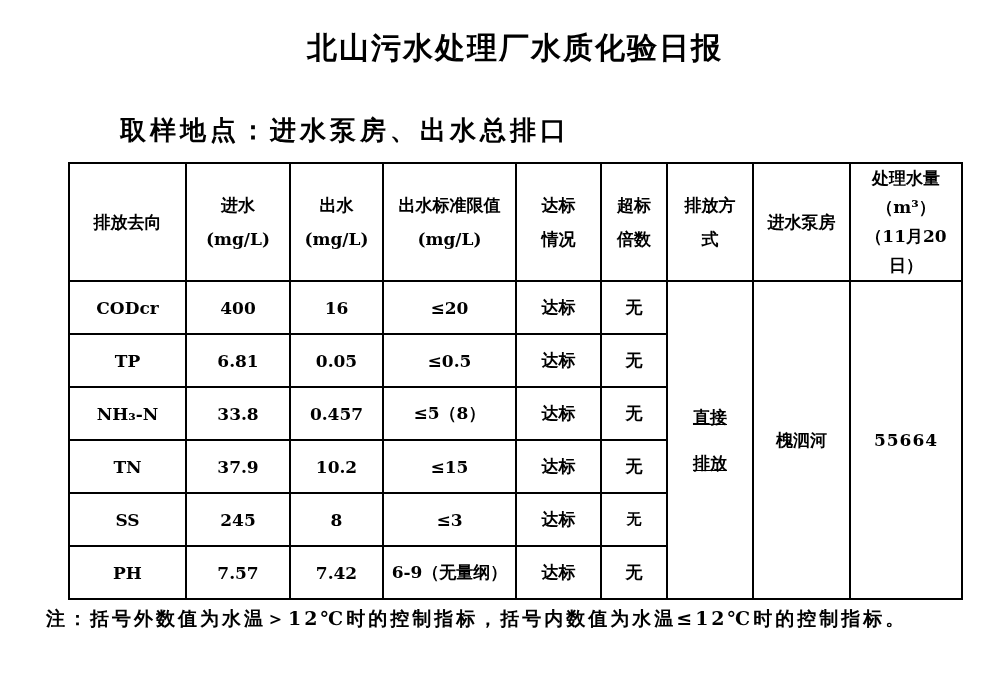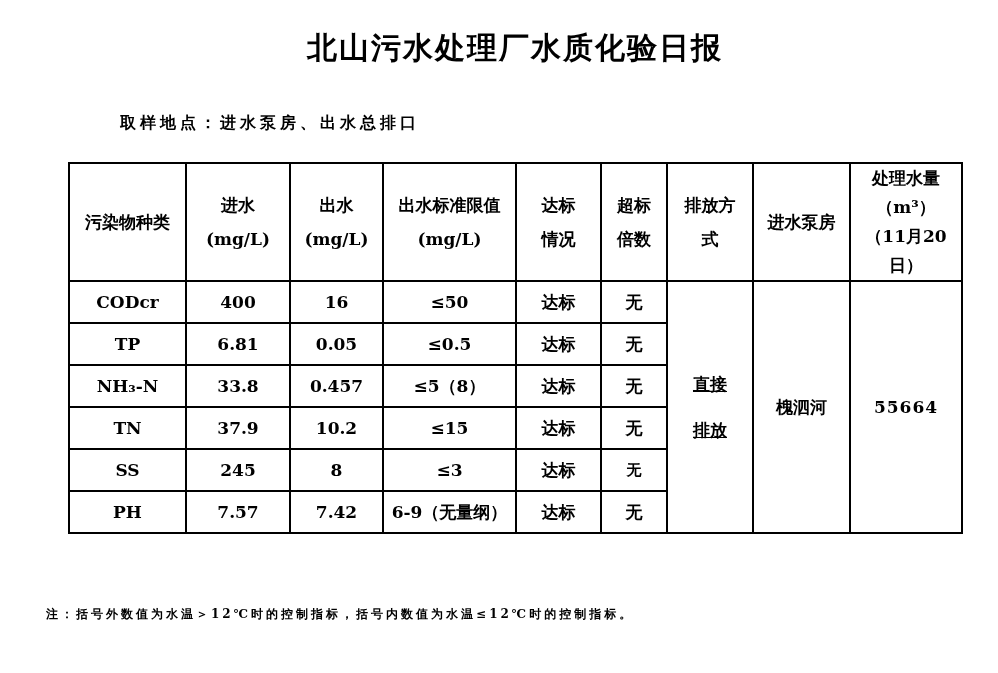--- a/index.html
+++ b/index.html
@@ -15,21 +15,21 @@
 
   .title {
     position: absolute; left: 0; top: 28px; width: 1014px;
     text-align: center;
     font-size: 30px; font-weight: bold; letter-spacing: 2px;
     white-space: nowrap;
   }
 
   .meta-sampling {
     position: absolute; left: 112px; top: 113px;
-    font-size: 16px; font-weight: bold; letter-spacing: 4px;
+    font-size: 26px; font-weight: bold; letter-spacing: 4px;
     white-space: nowrap;
   }
   .meta-date {
     position: absolute; left: 713px; top: 115px;
     font-family: "Liberation Sans", "DejaVu Sans", sans-serif;
     font-size: 21px; font-weight: 500; letter-spacing: 1px;
     white-space: nowrap;
   }
 
   table.report {
@@ -39,32 +39,32 @@
   }
   table.report th, table.report td {
     border: 2px solid #000000;
     text-align: center; vertical-align: middle;
     font-weight: bold; font-size: 17px;
     white-space: pre-line;
     padding: 0;
     overflow: hidden;
   }
   tr.header-row { height: 105px; }
-  tr.data-row  { height: 42px; }
+  tr.data-row  { height: 53px; }
   th.hdr { line-height: 34px; font-weight: bold; }
   th.hdr-exceed { vertical-align: top; padding-top: 6px; }
   th.hdr-volume { line-height: 29px; }
   td.cell-exceed { vertical-align: top; padding-top: 7px; }
   td.cell-exceed.centered { vertical-align: middle; padding-top: 0; font-size: 15px; }
   td.cell-mode { line-height: 46px; text-decoration: underline; }
   td.cell-volume { font-size: 28px; font-weight: normal; letter-spacing: 1px; }
 
   .footnote {
     position: absolute; left: 38px; top: 606px;
-    font-size: 12px; font-weight: bold; letter-spacing: 3px;
+    font-size: 19px; font-weight: bold; letter-spacing: 3px;
     white-space: nowrap;
   }
 </style>
 </head>
 <body>
 
 <div class="page">
 
   <div class="title">北山污水处理厂水质化验日报</div>
 
@@ -77,21 +77,21 @@
         <col style="width:93px">
       <col style="width:133px">
         <col style="width:85px">
         <col style="width:66px">
       <col style="width:86px">
         <col style="width:97px">
         <col style="width:112px">
     </colgroup>
     <tbody>
       <tr class="header-row">
-        <th class="hdr">污染物种类</th>
+        <th class="hdr">排放去向</th>
         <th class="hdr">进水
 (mg/L)</th>
         <th class="hdr">出水
 (mg/L)</th>
         <th class="hdr">出水标准限值
 (mg/L)</th>
         <th class="hdr">达标
 情况</th>
         <th class="hdr hdr-exceed">超标
 倍数</th>
@@ -100,21 +100,21 @@
         <th class="hdr">进水泵房</th>
         <th class="hdr hdr-volume">处理水量
 （m³）
 （11月20日）</th>
       </tr>
 
       <tr class="data-row">
         <td>CODcr</td>
         <td>400</td>
         <td>16</td>
-        <td>≤50</td>
+        <td>≤20</td>
         <td>达标</td>
         <td class="cell-exceed">无</td>
         <td class="cell-mode" rowspan="6">直接
 排放</td>
         <td rowspan="6">槐泗河</td>
         <td class="cell-volume" rowspan="6">55664</td>
       </tr>
 
       <tr class="data-row">
         <td>TP</td>

